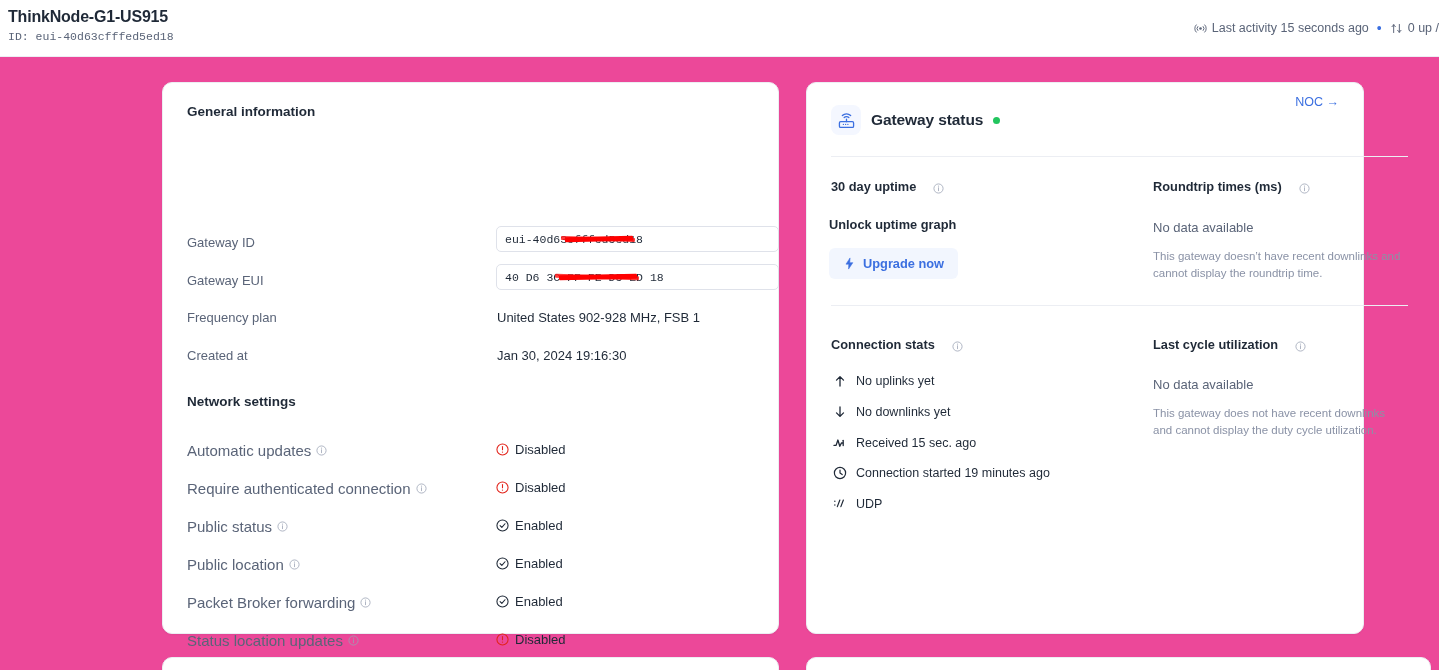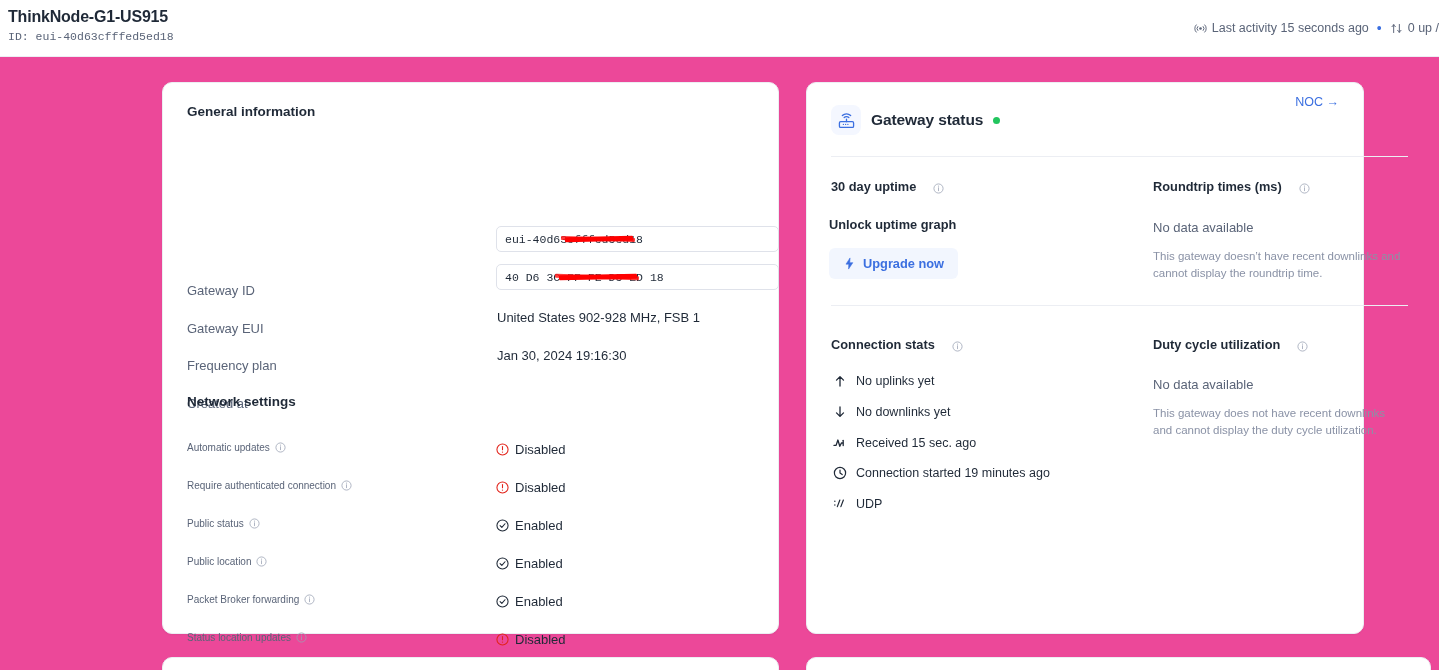--- a/index.html
+++ b/index.html
@@ -47,21 +47,21 @@
   #card-bottom-left  { left:162px; top:657px; width:617px; height:60px; }
   #card-bottom-right { left:806px; top:657px; width:625px; height:60px; }
 
   .card-title {
     font-size:13.5px; font-weight:bold; color:#1f2937;
   }
   #card-general .card-title { position:absolute; left:24px; top:21px; }
 
   
   .gi-row { position:absolute; left:24px; width:570px; }
-  .gi-label { position:absolute; left:0; font-size:13px; color:#5a6478;margin-top:48px; }
+  .gi-label { position:absolute; left:0; font-size:13px; color:#5a6478; }
   .gi-value { position:absolute; left:310px; font-size:13px; color:#1f2937; }
   .gi-input {
     position:absolute; left:309px; top:-9px;
     width:283px; height:26px;
     border:1px solid #dfe2ea; border-radius:5px;
     background:#fff;
     display:flex; align-items:center; padding-left:8px;
   }
   .redacted {
     position:relative; display:inline-block;
@@ -82,21 +82,21 @@
   }
 
   .section-title {
     position:absolute; left:24px; font-size:13.5px; font-weight:bold; color:#1f2937;
   }
 
   
   .ns-row { position:absolute; left:24px; width:570px; height:18px; }
   .ns-label {
     position:absolute; left:0; top:0;
-    font-size:10px; color:#5a6478;
+    font-size:15px; color:#5a6478;
     display:flex; align-items:center; gap:5px;
   }
   .ns-status {
     position:absolute; left:309px; top:0;
     font-size:13px; display:flex; align-items:center; gap:6px;
   }
   .ns-status.enabled { color:#1f2937; }
   .ns-status.disabled { color:#1f2937; }
   .st-icon { display:inline-block; width:13px; height:13px; }
   .st-icon svg { display:block; }
@@ -406,21 +406,21 @@
       <span class="info-i">
         <svg viewBox="0 0 12 12" width="11" height="11" fill="none" stroke="#9aa2b4" stroke-width="1">
             <circle cx="6" cy="6" r="5"></circle>
             <path d="M6 5.2v3.2" stroke-linecap="round"></path>
             <circle cx="6" cy="3.4" r="0.65" fill="#9aa2b4" stroke="none"></circle>
           </svg>
       </span>
     </div>
 
     <div class="col-head" style="left:346px; top:254px;">
-      <span>Duty cycle utilization</span>
+      <span>Last cycle utilization</span>
       <span class="info-i">
         <svg viewBox="0 0 12 12" width="11" height="11" fill="none" stroke="#9aa2b4" stroke-width="1">
             <circle cx="6" cy="6" r="5"></circle>
             <path d="M6 5.2v3.2" stroke-linecap="round"></path>
             <circle cx="6" cy="3.4" r="0.65" fill="#9aa2b4" stroke="none"></circle>
           </svg>
       </span>
     </div>
     <div class="nodata" style="left:346px; top:294px;">No data available</div>
     <div class="nodata-sub" style="left:346px; top:322px;">This gateway does not have recent downlinks and cannot display the duty cycle utilization.</div>

